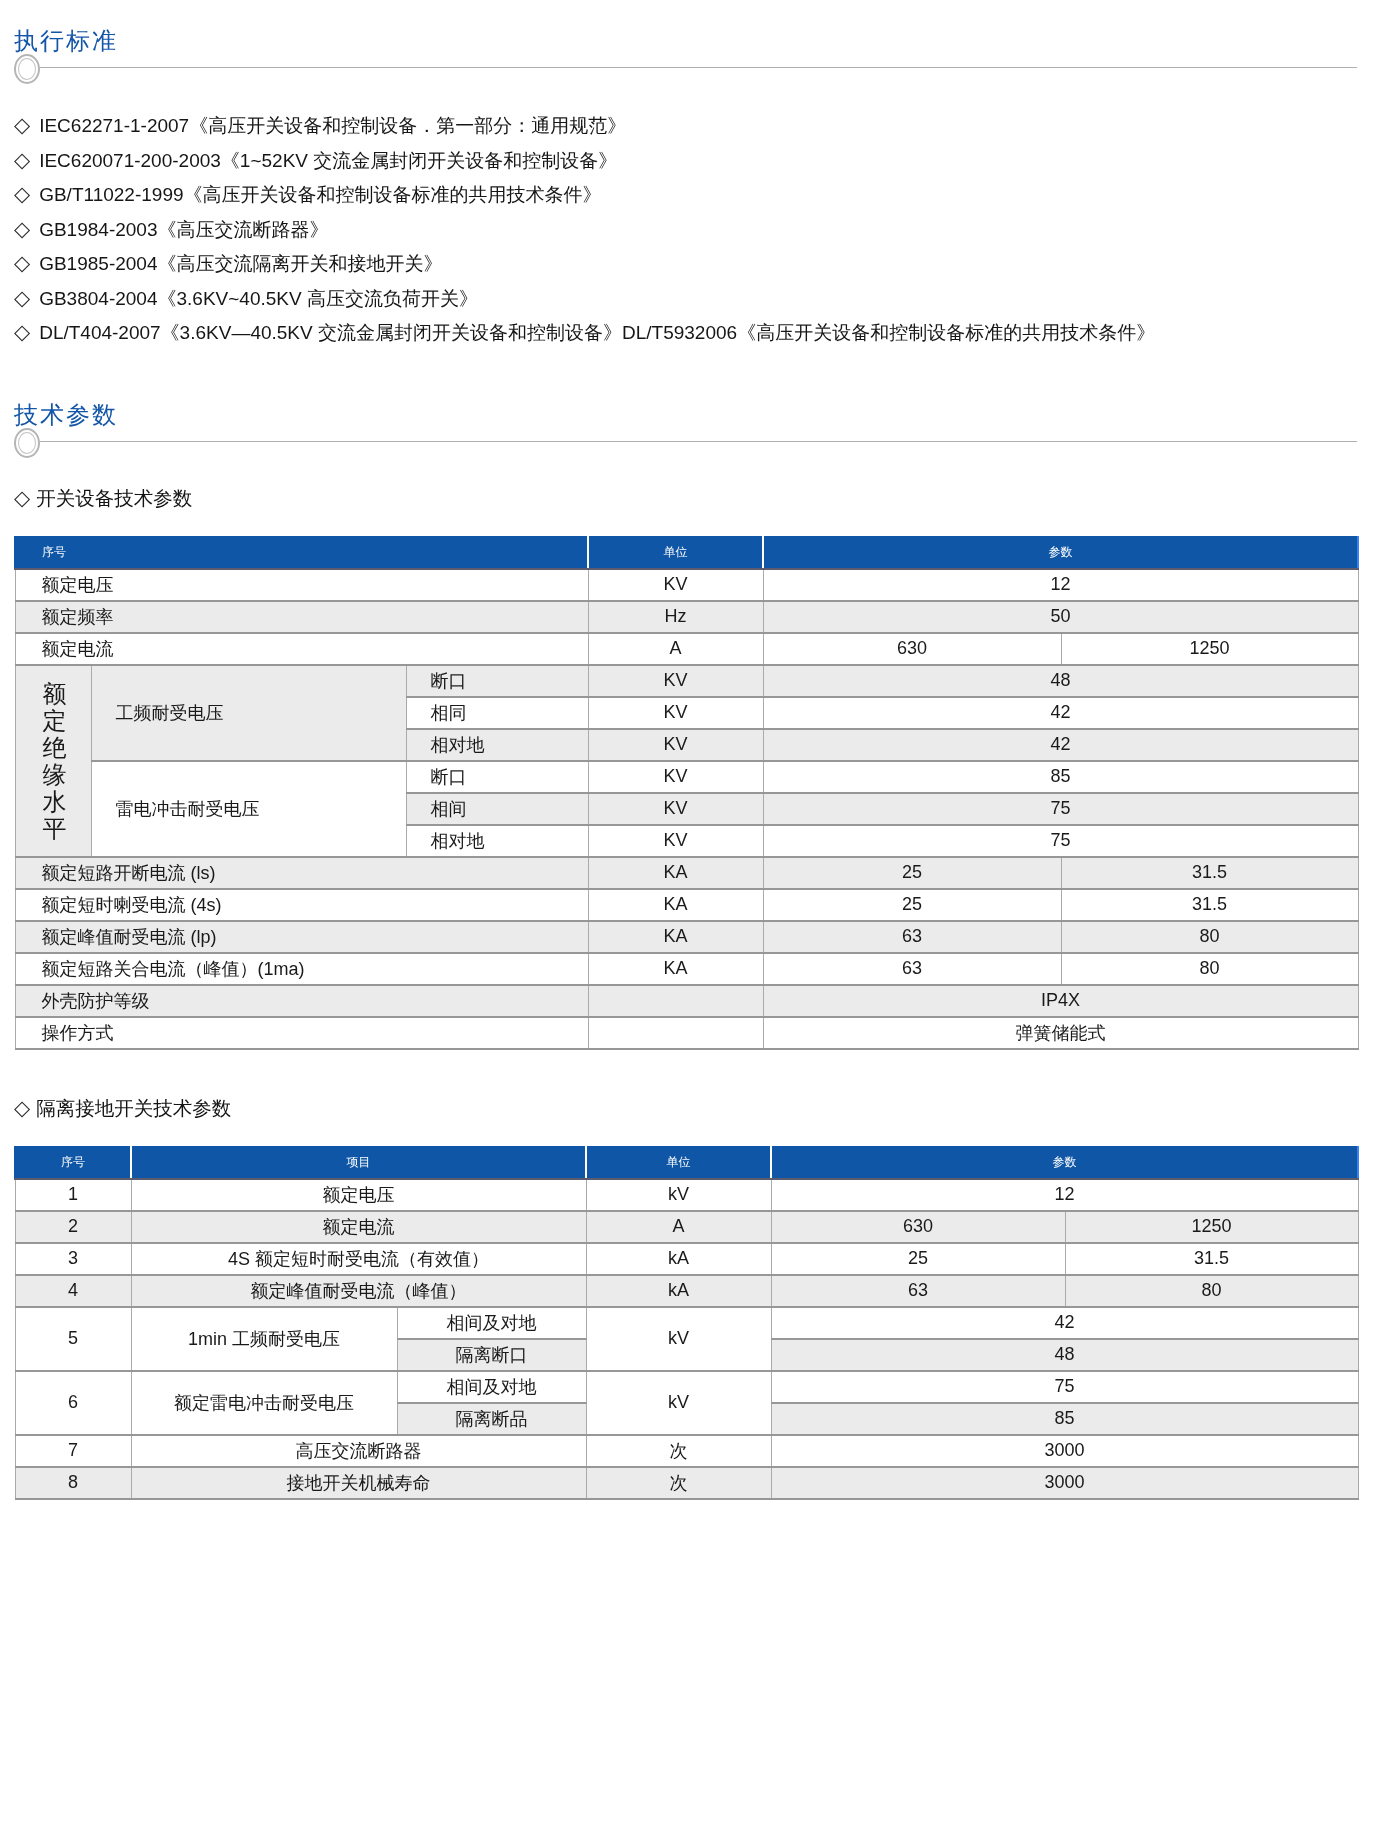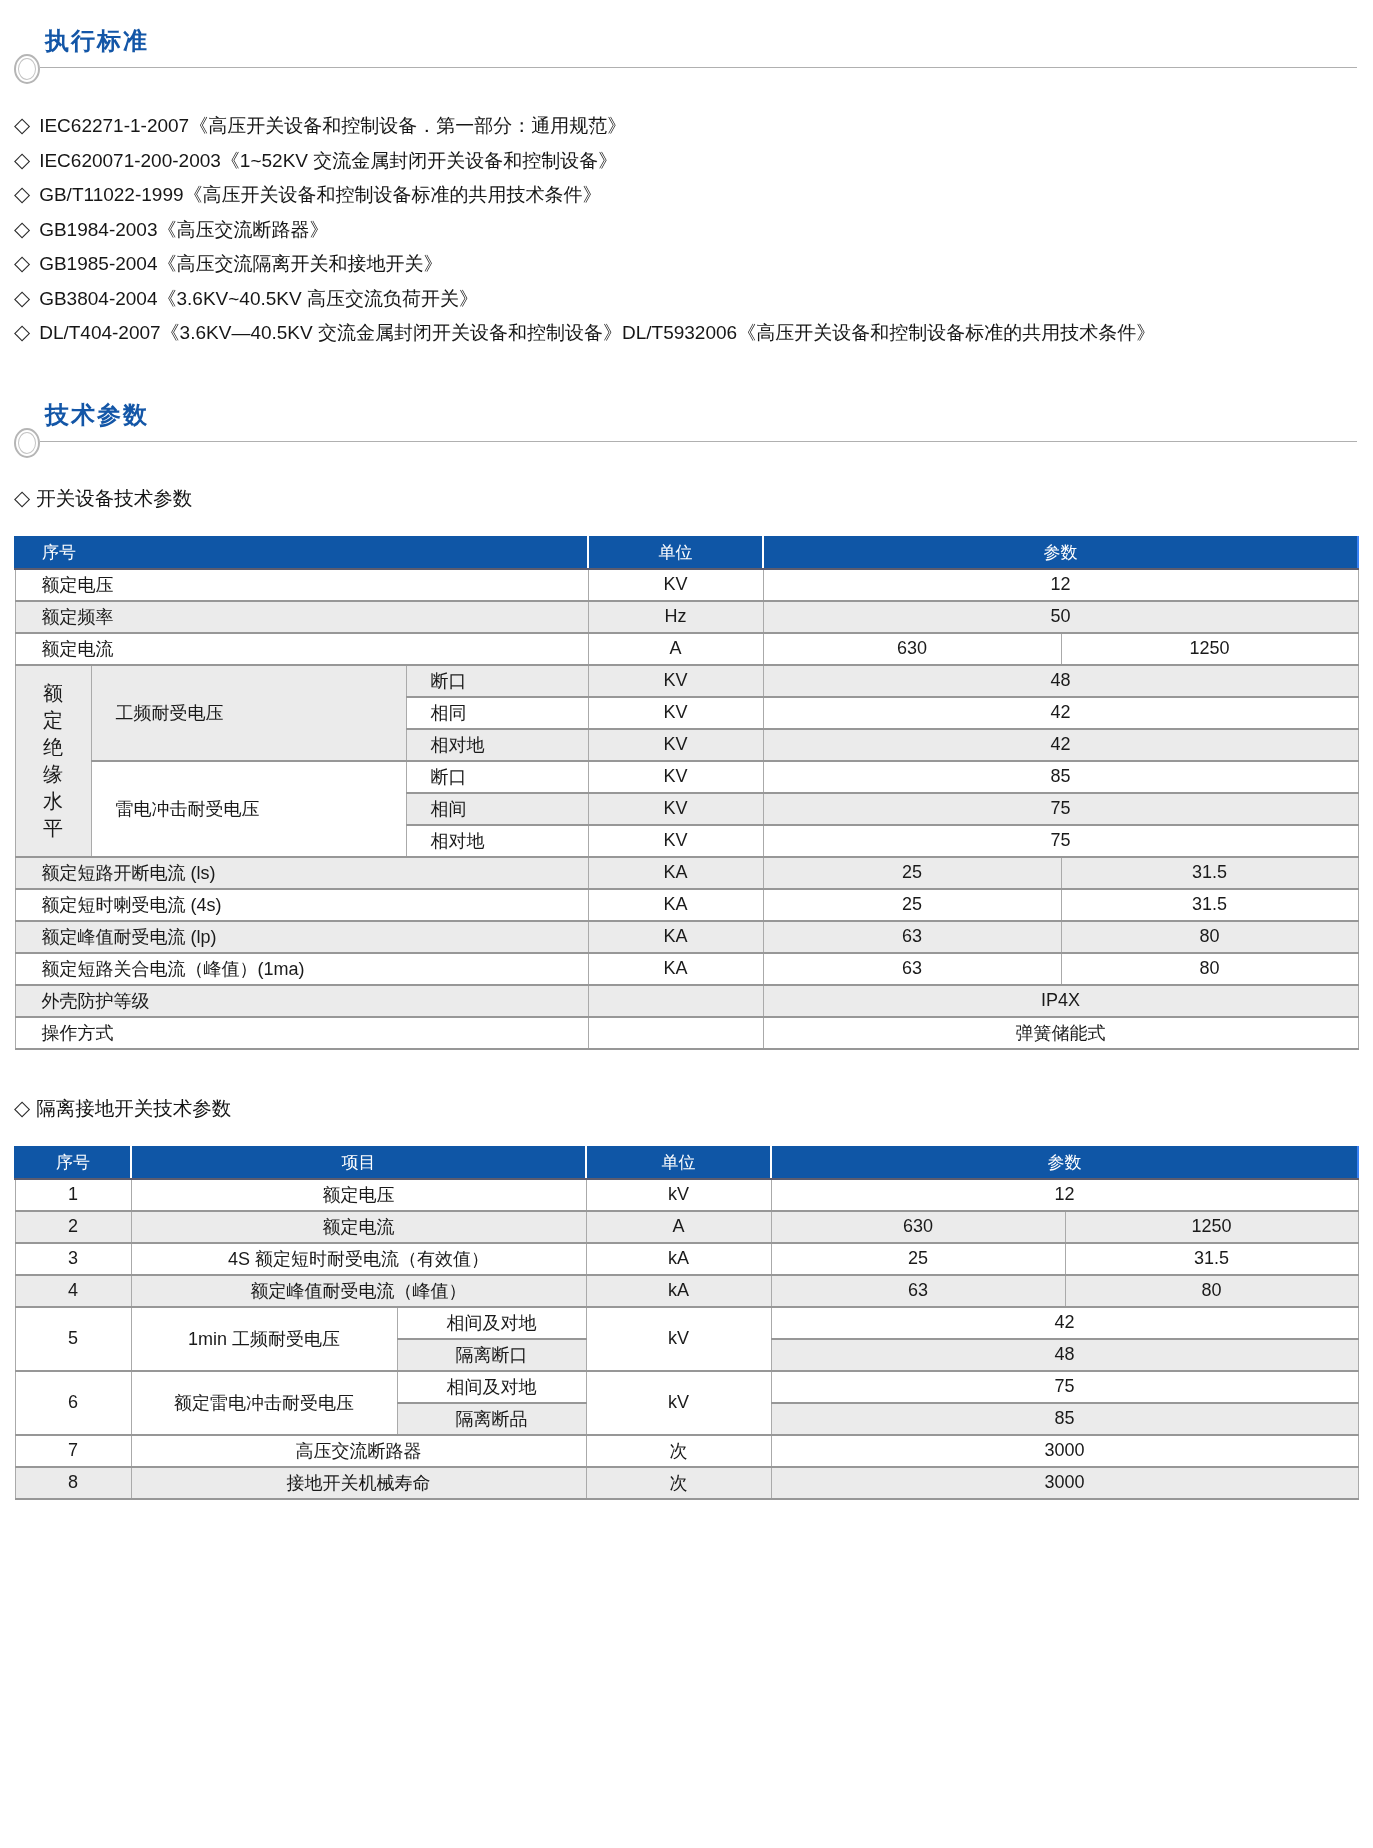--- a/index.html
+++ b/index.html
@@ -5,22 +5,22 @@
   html,body{margin:0;padding:0;background:#ffffff;}
   body{
     width:1373px;height:1848px;position:relative;
     font-family:"Liberation Sans","DejaVu Sans",sans-serif;
     color:#1c1c1c;overflow:hidden;
   }
   .page{padding:26px 16px 0 14px;}
 
   
   .sec-title{
-    color:#1356a7;font-size:24px;font-weight:bold;
-    margin-left:31px;letter-spacing:2px;line-height:30px;
+    color:#1356a7;font-size:24px;font-weight:normal;
+    letter-spacing:2px;line-height:30px;
   }
   .sec-rule{position:relative;height:30px;margin-top:2px;}
   .ring{
     position:absolute;left:0;top:-4px;width:22px;height:26px;
     border:2px solid #b5b5b5;border-radius:50%;background:#fff;display:inline-block;
   }
   .ring::after{
     content:"";position:absolute;left:2px;top:2px;right:2px;bottom:2px;
     border:1px solid #c4c4c4;border-radius:50%;
   }
@@ -42,34 +42,34 @@
     font-size:18px;margin-top:26px;
   }
   th,td{
     height:32px;padding:0;box-sizing:border-box;text-align:center;
     font-weight:normal;overflow:hidden;white-space:nowrap;
     border-top:2px solid #979797;border-bottom:2px solid #979797;
     border-left:1px solid #aaaaaa;border-right:1px solid #aaaaaa;
     background:#ffffff;color:#1a1a1a;
   }
   tr.head th{
-    background:#0f56a6;color:#ffffff;font-size:17px;
+    background:#0f56a6;color:#ffffff;font-size:12px;
     border-left:2px solid #ffffff;border-right:2px solid #ffffff;
     border-top:2px solid #0f56a6;border-bottom:2px solid #5c5c6e;
   }
   tr.head th:first-child{border-left:2px solid #0f56a6;}
   tr.head th:last-child{border-right:2px solid #3b82f6;}
   tr.alt td{background:#ebebeb;}
   td.white{background:#ffffff;}
   td.grey{background:#ebebeb;}
   .tl{text-align:left;padding-left:26px;}
   .tl2{text-align:left;padding-left:24px;}
   .vert{
     padding:0 27px;white-space:normal;word-break:break-all;
-    line-height:27px;font-size:20px;text-align:center;
+    line-height:27px;font-size:24px;text-align:center;
   }
 </style>
 </head>
 <body>
 
 <div class="page">
 
   <div>
     <div class="sec-title">执行标准</div>
     <div class="sec-rule">

